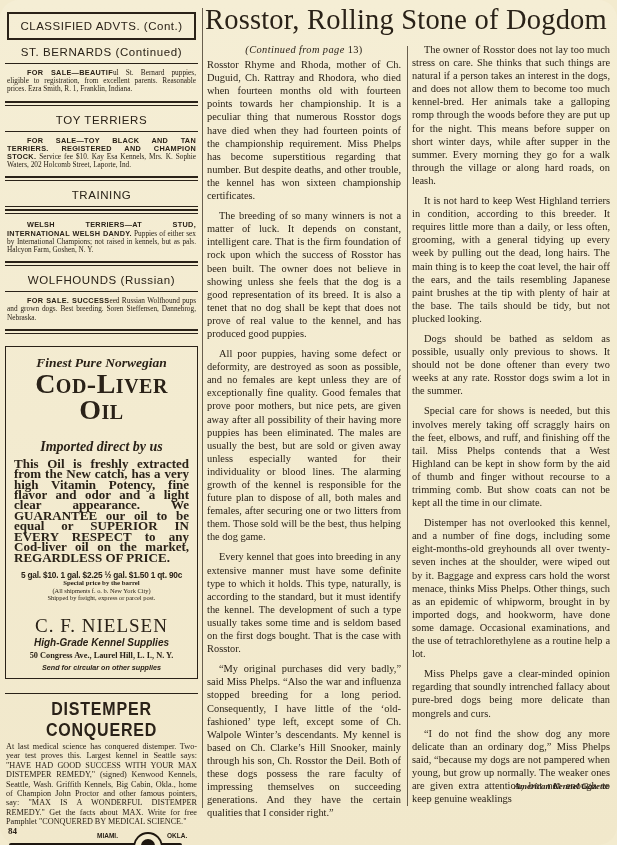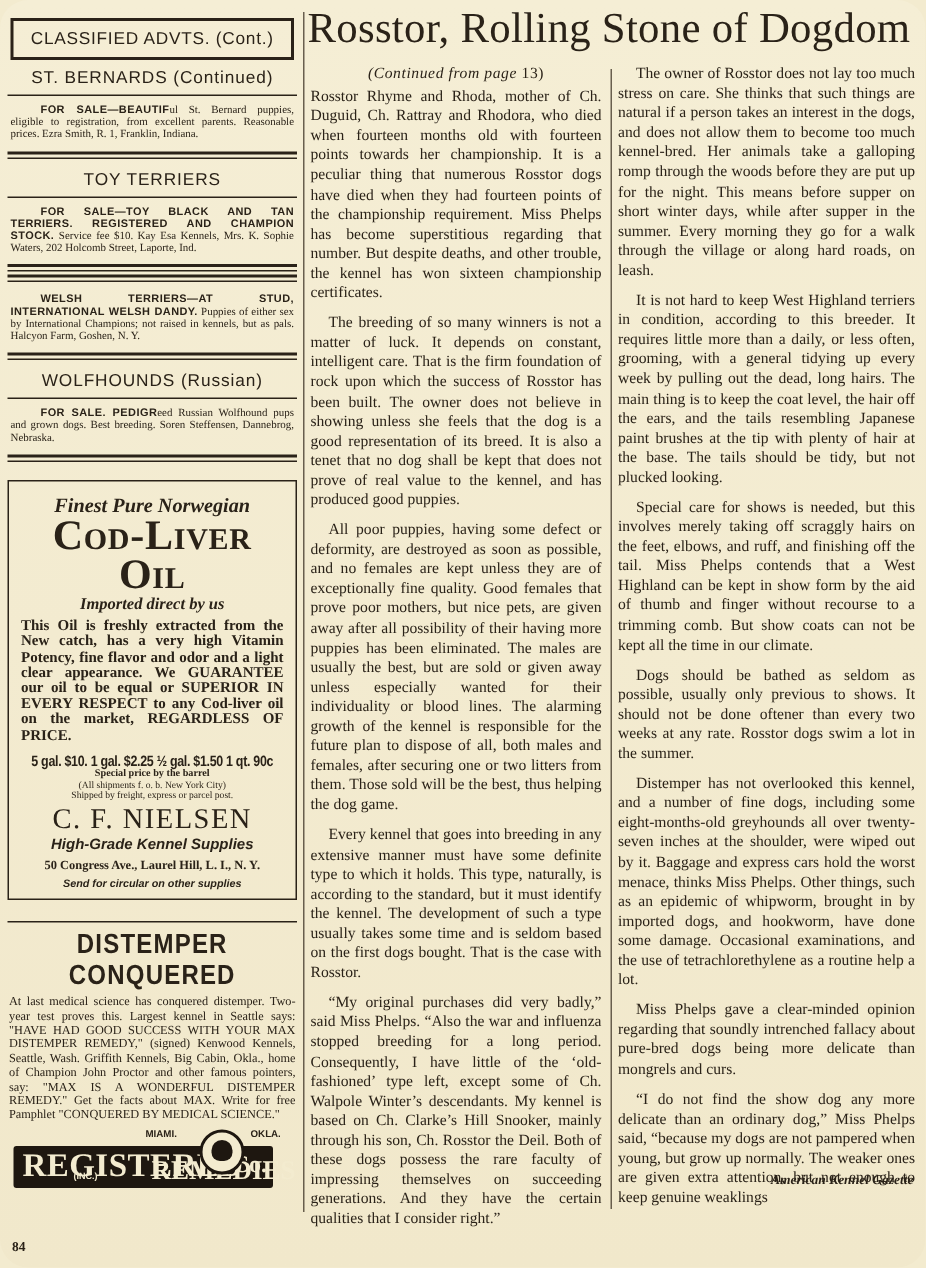--- a/index.html
+++ b/index.html
@@ -28,26 +28,26 @@
     text-align: justify; padding: 5px 2px 5px 2px;
   }
   .ad-text b { font-family: "Liberation Sans", sans-serif; font-weight: bold; letter-spacing: 0.3px; padding-left: 20px; }
   .dbl-rule { border-top: 2.5px solid #2a2218; border-bottom: 1px solid #2a2218; height: 2px; margin: 2px 0; }
 
   .cod-box {
     border: 1.5px solid #2a2218; margin: 12px 0 0 0; padding: 8px 8px 6px 8px; text-align: center;
   }
   .cod-kicker { font-family: "Liberation Serif", serif; font-style: italic; font-weight: bold; font-size: 13.5px; }
   .cod-title { font-family: "Liberation Serif", serif; font-size: 28px; font-weight: bold; letter-spacing: 0.5px; line-height: 26px; font-variant: small-caps; }
-  .cod-sub { font-family: "Liberation Serif", serif; font-style: italic; font-weight: bold; font-size: 11px; margin-bottom: 4px; }
-  .cod-body { font-family: "Liberation Serif", serif; font-weight: bold; font-size: 10px; line-height: 10.4px; text-align: justify; text-align-last: left; }
+  .cod-sub { font-family: "Liberation Serif", serif; font-style: italic; font-weight: bold; font-size: 14px; margin-bottom: 4px; margin-top: 16px; }
+  .cod-body { font-family: "Liberation Serif", serif; font-weight: bold; font-size: 13px; line-height: 10.4px; text-align: justify; text-align-last: left; }
   .cod-prices { font-family: "Liberation Sans", sans-serif; font-weight: bold; font-size: 8.3px; margin-top: 6px; letter-spacing: -0.2px; transform: scaleY(1.2); }
   .cod-special { font-family: "Liberation Serif", serif; font-weight: bold; font-size: 6.8px; line-height: 7.6px; }
   .cod-small { font-family: "Liberation Serif", serif; font-size: 6.4px; line-height: 7.2px; }
-  .cod-name { font-family: "Liberation Serif", serif; font-size: 19px; letter-spacing: 1px; line-height: 22px; margin-top: 2px; }
+  .cod-name { font-family: "Liberation Serif", serif; font-size: 19px; letter-spacing: 1px; line-height: 22px; margin-top: 14px; }
   .cod-supplies { font-family: "Liberation Sans", sans-serif; font-style: italic; font-weight: bold; font-size: 10px; }
   .cod-addr { font-family: "Liberation Serif", serif; font-weight: bold; font-size: 8.3px; margin-top: 3px; }
   .cod-send { font-family: "Liberation Sans", sans-serif; font-style: italic; font-weight: bold; font-size: 7.2px; margin-top: 3px; }
 
   .rule-thin { border-top: 1px solid #2a2218; margin: 14px 0 8px 0; }
   .dist-head { font-family: "Liberation Sans", sans-serif; font-weight: bold; font-size: 16px; letter-spacing: 0.8px; text-align: center; transform: scaleY(1.15); }
   .dist-body { font-family: "Liberation Serif", serif; font-size: 8.2px; line-height: 9.4px; text-align: justify; margin-top: 4px; padding: 0 1px; }
 
   .logo { position: relative; height: 48px; margin-top: 4px; }
   .logo-city { position: absolute; font-family: "Liberation Sans", sans-serif; font-weight: bold; font-size: 6.5px; top: 1px; }
@@ -95,31 +95,32 @@
       <div class="dbl-rule"></div>
     </div>
 
     <div>
       <div class="sec-head">TOY TERRIERS</div>
       <div class="ad-text"><b>FOR SALE—TOY BLACK AND TAN TERRIERS. REGISTERED AND CHAMPION STOCK.</b><span> Service fee $10. Kay Esa Kennels, Mrs. K. Sophie Waters, 202 Holcomb Street, Laporte, Ind.</span></div>
       <div class="dbl-rule"></div>
     </div>
 
     <div>
+      <div class="sec-head">TRAINING</div>
       <div class="dbl-rule"></div>
     </div>
 
     <div>
       <div class="ad-text"><b>WELSH TERRIERS—AT STUD, INTERNATIONAL WELSH DANDY.</b><span> Puppies of either sex by International Champions; not raised in kennels, but as pals. Halcyon Farm, Goshen, N. Y.</span></div>
       <div class="dbl-rule"></div>
     </div>
 
     <div>
       <div class="sec-head">WOLFHOUNDS (Russian)</div>
-      <div class="ad-text"><b>FOR SALE. PEDIGR</b><span>eed Russian Wolfhound pups and grown dogs. Best breeding. Soren Steffensen, Dannebrog, Nebraska.</span></div>
+      <div class="ad-text"><b>FOR SALE. SUCCESS</b><span>eed Russian Wolfhound pups and grown dogs. Best breeding. Soren Steffensen, Dannebrog, Nebraska.</span></div>
       <div class="dbl-rule"></div>
     </div>
 
     <div class="cod-box">
       <div class="cod-kicker">Finest Pure Norwegian</div>
       <div class="cod-title">Cod-Liver Oil</div>
       <div class="cod-sub">Imported direct by us</div>
       <div class="cod-body">This Oil is freshly extracted from the New catch, has a very high Vitamin Potency, fine flavor and odor and a light clear appearance. We GUARANTEE our oil to be equal or SUPERIOR IN EVERY RESPECT to any Cod-liver oil on the market, REGARDLESS OF PRICE.</div>
       <div class="cod-prices">5 gal. $10.  1 gal. $2.25  ½ gal. $1.50  1 qt. 90c</div>
       <div class="cod-special">Special price by the barrel</div>
@@ -162,21 +163,21 @@
     <p style="text-indent:0">Rosstor Rhyme and Rhoda, mother of Ch. Duguid, Ch. Rattray and Rhodora, who died when fourteen months old with fourteen points towards her championship. It is a peculiar thing that numerous Rosstor dogs have died when they had fourteen points of the championship requirement. Miss Phelps has become superstitious regarding that number. But despite deaths, and other trouble, the kennel has won sixteen championship certificates.</p>
     <p>The breeding of so many winners is not a matter of luck. It depends on constant, intelligent care. That is the firm foundation of rock upon which the success of Rosstor has been built. The owner does not believe in showing unless she feels that the dog is a good representation of its breed. It is also a tenet that no dog shall be kept that does not prove of real value to the kennel, and has produced good puppies.</p>
     <p>All poor puppies, having some defect or deformity, are destroyed as soon as possible, and no females are kept unless they are of exceptionally fine quality. Good females that prove poor mothers, but nice pets, are given away after all possibility of their having more puppies has been eliminated. The males are usually the best, but are sold or given away unless especially wanted for their individuality or blood lines. The alarming growth of the kennel is responsible for the future plan to dispose of all, both males and females, after securing one or two litters from them. Those sold will be the best, thus helping the dog game.</p>
     <p>Every kennel that goes into breeding in any extensive manner must have some definite type to which it holds. This type, naturally, is according to the standard, but it must identify the kennel. The development of such a type usually takes some time and is seldom based on the first dogs bought. That is the case with Rosstor.</p>
     <p>“My original purchases did very badly,” said Miss Phelps. “Also the war and influenza stopped breeding for a long period. Consequently, I have little of the ‘old-fashioned’ type left, except some of Ch. Walpole Winter’s descendants. My kennel is based on Ch. Clarke’s Hill Snooker, mainly through his son, Ch. Rosstor the Deil. Both of these dogs possess the rare faculty of impressing themselves on succeeding generations. And they have the certain qualities that I consider right.”</p>
   </div>
 
   <div class="col right">
     <p>The owner of Rosstor does not lay too much stress on care. She thinks that such things are natural if a person takes an interest in the dogs, and does not allow them to become too much kennel-bred. Her animals take a galloping romp through the woods before they are put up for the night. This means before supper on short winter days, while after supper in the summer. Every morning they go for a walk through the village or along hard roads, on leash.</p>
     <p>It is not hard to keep West Highland terriers in condition, according to this breeder. It requires little more than a daily, or less often, grooming, with a general tidying up every week by pulling out the dead, long hairs. The main thing is to keep the coat level, the hair off the ears, and the tails resembling Japanese paint brushes at the tip with plenty of hair at the base. The tails should be tidy, but not plucked looking.</p>
+    <p>Dogs should be bathed as seldom as possible, usually only previous to shows. It should not be done oftener than every two weeks at any rate. Rosstor dogs swim a lot in the summer.</p>
     <p>Special care for shows is needed, but this involves merely taking off scraggly hairs on the feet, elbows, and ruff, and finishing off the tail. Miss Phelps contends that a West Highland can be kept in show form by the aid of thumb and finger without recourse to a trimming comb. But show coats can not be kept all the time in our climate.</p>
-    <p>Dogs should be bathed as seldom as possible, usually only previous to shows. It should not be done oftener than every two weeks at any rate. Rosstor dogs swim a lot in the summer.</p>
     <p>Distemper has not overlooked this kennel, and a number of fine dogs, including some eight-months-old greyhounds all over twenty-seven inches at the shoulder, were wiped out by it. Baggage and express cars hold the worst menace, thinks Miss Phelps. Other things, such as an epidemic of whipworm, brought in by imported dogs, and hookworm, have done some damage. Occasional examinations, and the use of tetrachlorethylene as a routine help a lot.</p>
     <p>Miss Phelps gave a clear-minded opinion regarding that soundly intrenched fallacy about pure-bred dogs being more delicate than mongrels and curs.</p>
     <p>“I do not find the show dog any more delicate than an ordinary dog,” Miss Phelps said, “because my dogs are not pampered when young, but grow up normally. The weaker ones are given extra attention, but not enough to keep genuine weaklings</p>
   </div>
 
   <div class="credit">American Kennel Gazette</div>
 </div>
 
 </body></html>

